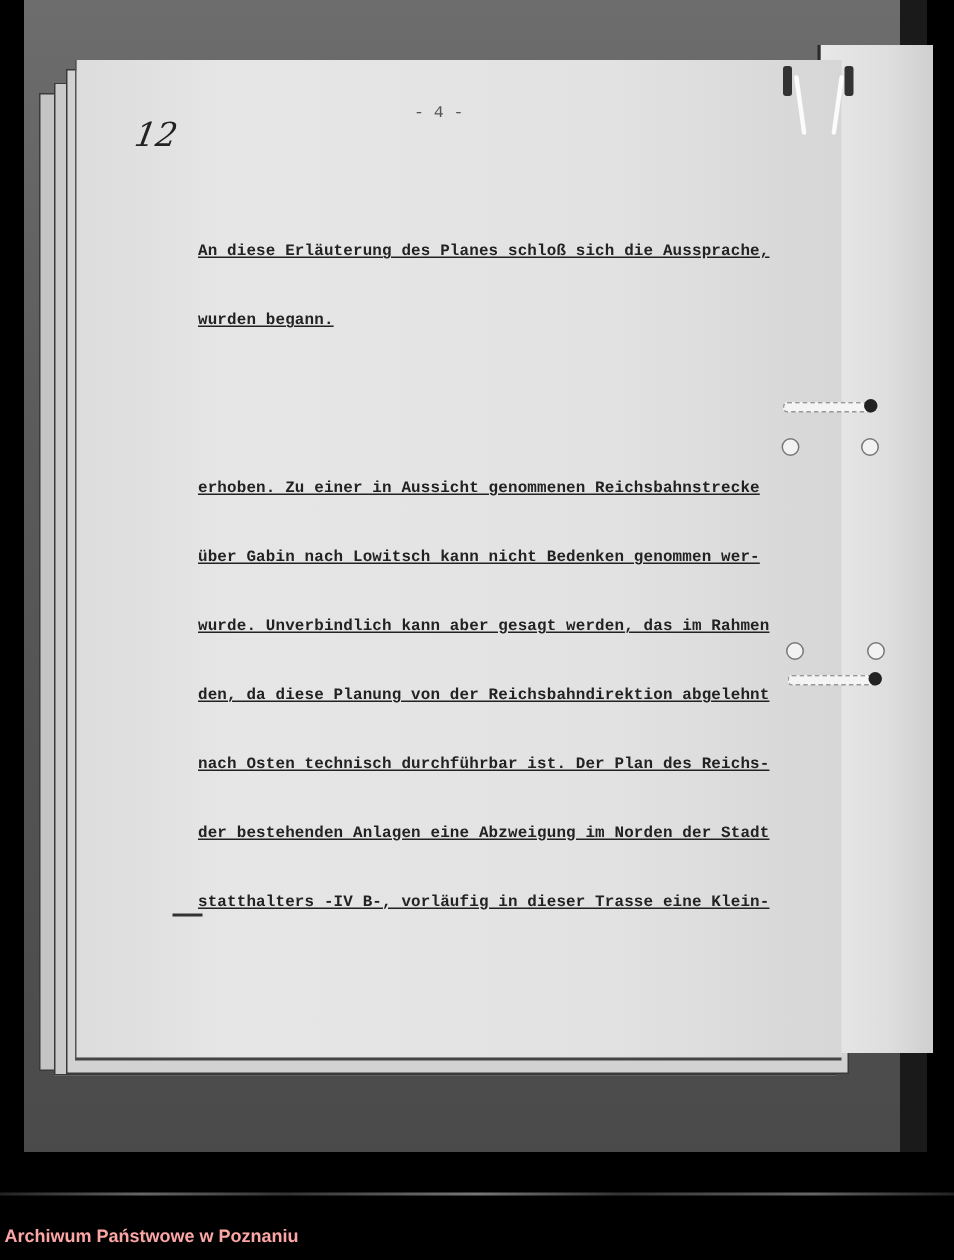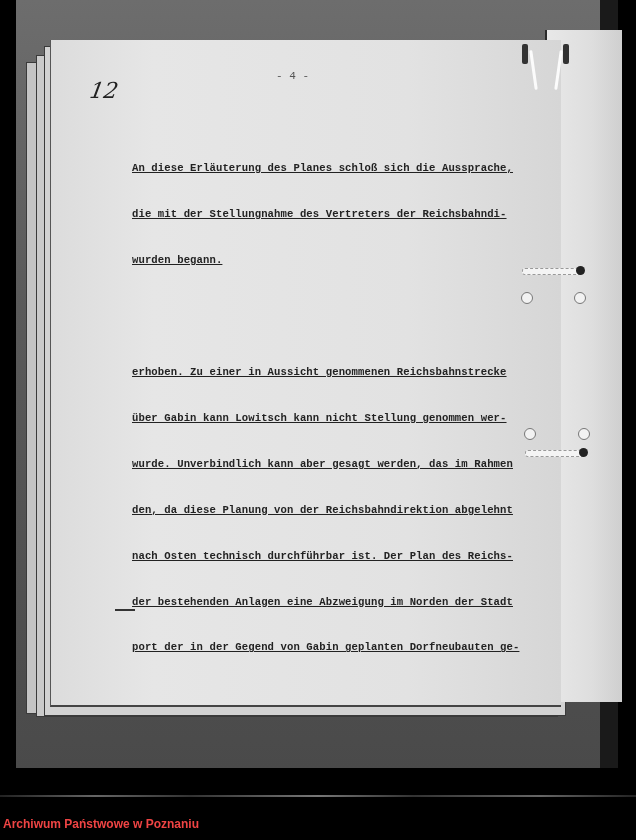--- a/index.html
+++ b/index.html
@@ -87,21 +87,21 @@
     .margin-dash {
       position: absolute; left: 115px; top: 609px; width: 20px; height: 1.5px; background: #333;
     }
     .scan-line {
       position: absolute; left: 0; top: 795px; width: 636px; height: 2px;
       background: linear-gradient(90deg, #222 0%, #666 15%, #333 30%, #777 50%, #333 65%, #666 85%, #222 100%);
     }
     .archive-label {
       position: absolute; left: 3px; top: 817px;
       font-family: "Liberation Sans", sans-serif; font-weight: bold;
-      font-size: 12px; color: #ef4444;
+      font-size: 12px; color: #fca5a5;
     }
   </style>
 </head>
 <body>
 
 <div class="scan">
   <div class="backdrop"></div>
   <div class="backdrop-dark-right"></div>
 
   <div class="sheet-back s1"></div>
@@ -127,31 +127,30 @@
   <div class="tie-knot" style="left:579px;top:448px;"></div>
 
   <div class="page-no">- 4 -</div>
   <div class="folio">12</div>
 
   <div class="margin-dash"></div>
 
   <div class="body-text">
     <div class="para">
       <span class="ln">An diese Erläuterung des Planes schloß sich die Aussprache,</span>
-      <span class="ln">die mit der Stellungnahme des Vertreters der Reichsbahndi-</span>
       <span class="ln">wurden begann.</span>
     </div>
     <div class="para">
       <span class="ln">erhoben. Zu einer in Aussicht genommenen Reichsbahnstrecke</span>
-      <span class="ln">über Gabin kann Lowitsch kann nicht Stellung genommen wer-</span>
+      <span class="ln">über Gabin nach Lowitsch kann nicht Bedenken genommen wer-</span>
       <span class="ln">wurde. Unverbindlich kann aber gesagt werden, das im Rahmen</span>
       <span class="ln">den, da diese Planung von der Reichsbahndirektion abgelehnt</span>
       <span class="ln">nach Osten technisch durchführbar ist. Der Plan des Reichs-</span>
       <span class="ln">der bestehenden Anlagen eine Abzweigung im Norden der Stadt</span>
-      <span class="ln">port der in der Gegend von Gabin geplanten Dorfneubauten ge-</span>
+      <span class="ln">statthalters -IV B-, vorläufig in dieser Trasse eine Klein-</span>
       
       
       
       
       <span class="ln"></span>
     </div>
     
   </div>
 
   <div class="scan-line"></div>

